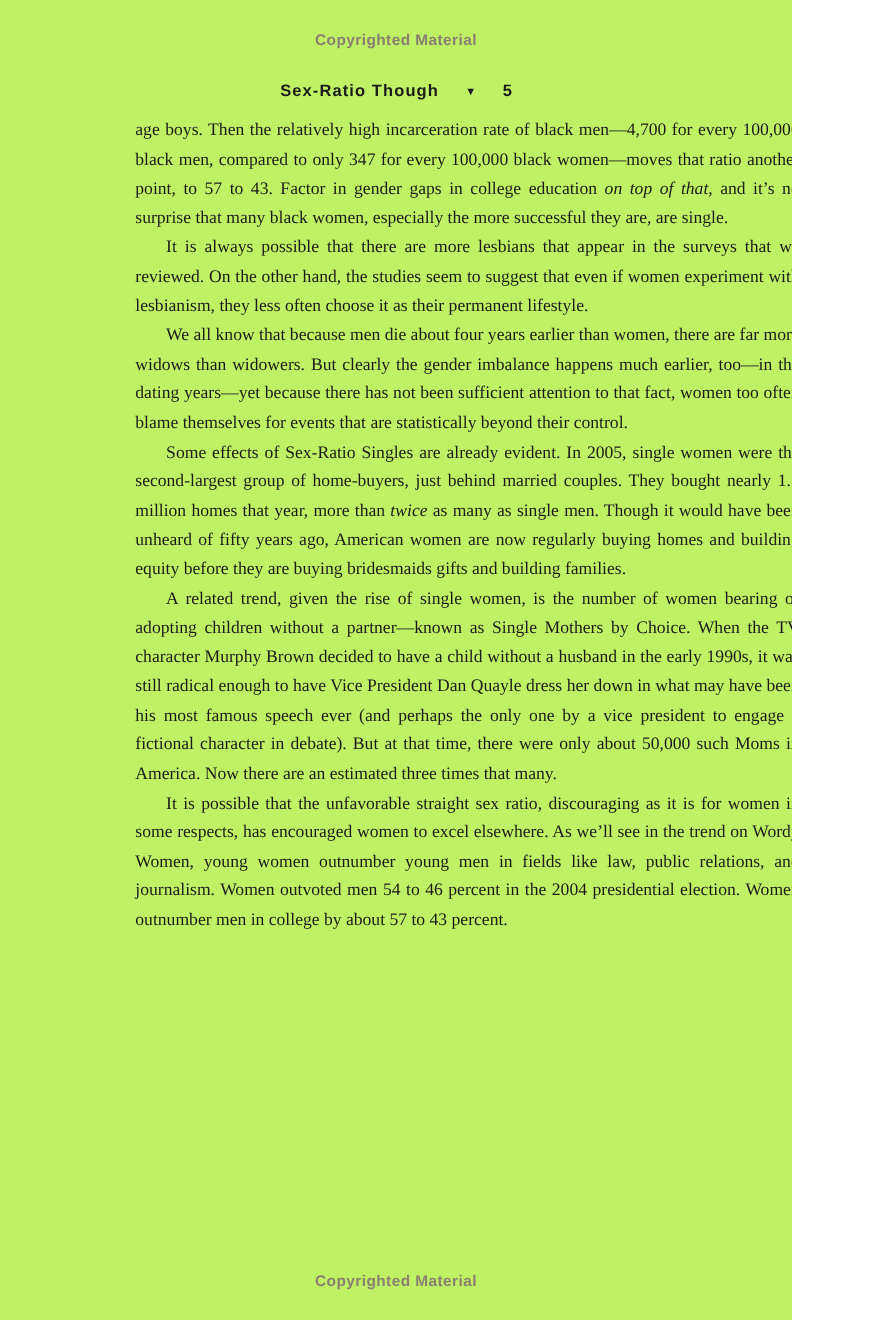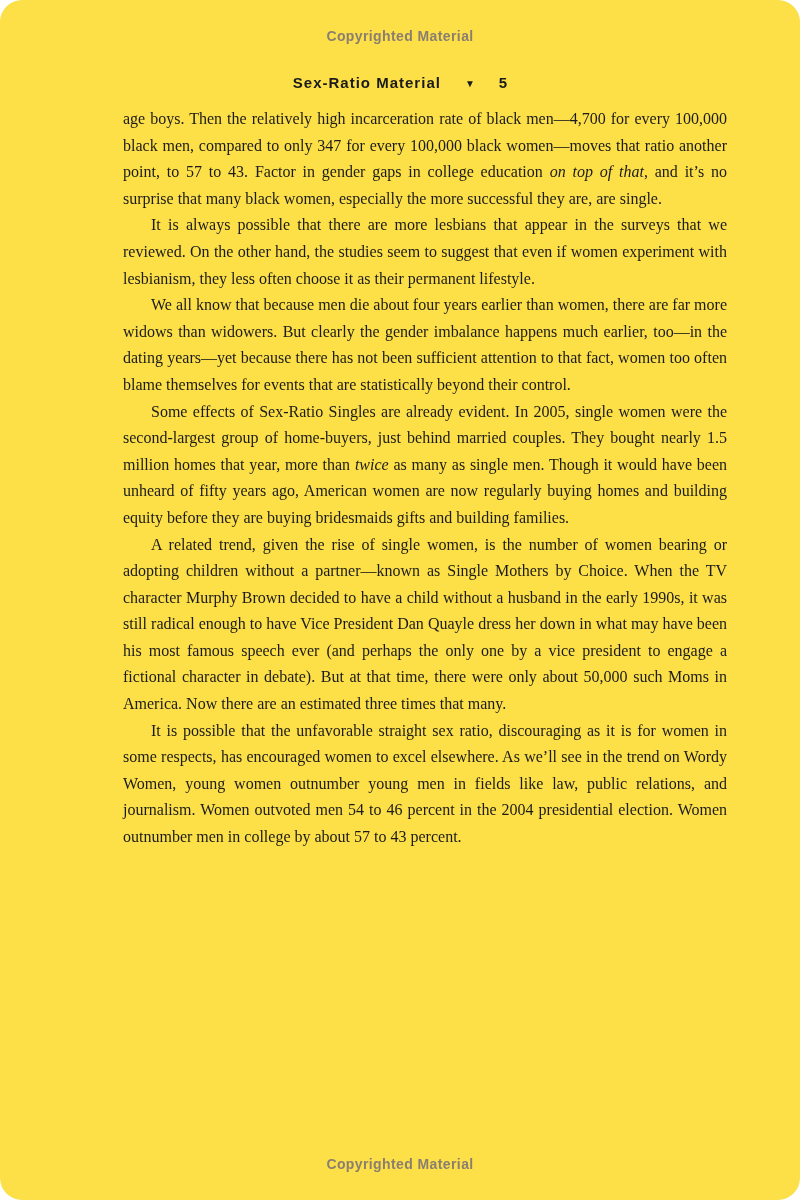--- a/index.html
+++ b/index.html
@@ -5,25 +5,24 @@
   * { box-sizing: border-box; }
   html, body { margin: 0; padding: 0; }
   body {
     width: 800px;
     height: 1200px;
     background: #ffffff;
     font-family: "Liberation Serif", serif;
   }
   .page {
     position: relative;
-    width: 800px;
+    width: 720px;
     height: 1200px;
-    background: #fde047;
+    background: #bef264;
     overflow: hidden;
-    border-radius: 22px;
   }
   .copyright {
     position: absolute;
     left: 0;
     width: 100%;
     text-align: center;
     font-family: "Liberation Sans", sans-serif;
     font-size: 14px;
     font-weight: 600;
     letter-spacing: 0.4px;
@@ -79,21 +78,21 @@
   }
 </style>
 </head>
 <body>
 
 <div class="page">
 
   <div class="copyright top">Copyrighted Material</div>
 
   <div class="running-header">
-    <span class="header-title">Sex-Ratio Material</span>
+    <span class="header-title">Sex-Ratio Though</span>
     <span class="header-triangle">▼</span>
     <span class="header-page">5</span>
   </div>
 
   <div class="body-text">
       <p class=""><span>age boys. Then the relatively high incarceration rate of black men—4,700 for every 100,000 black men, compared to only 347 for every 100,000 black women—moves that ratio another point, to 57 to 43. Factor in gender gaps in college education </span><em>on top of that</em><span>, and it’s no surprise that many black women, especially the more successful they are, are single.</span></p>
       <p class="indent"><span>It is always possible that there are more lesbians that appear in the surveys that we reviewed. On the other hand, the studies seem to suggest that even if women experiment with lesbianism, they less often choose it as their permanent lifestyle.</span></p>
       <p class="indent"><span>We all know that because men die about four years earlier than women, there are far more widows than widowers. But clearly the gender imbalance happens much earlier, too—in the dating years—yet because there has not been sufficient attention to that fact, women too often blame themselves for events that are statistically beyond their control.</span></p>
       <p class="indent"><span>Some effects of Sex-Ratio Singles are already evident. In 2005, single women were the second-largest group of home-buyers, just behind married couples. They bought nearly 1.5 million homes that year, more than </span><em>twice</em><span> as many as single men. Though it would have been unheard of fifty years ago, American women are now regularly buying homes and building equity before they are buying bridesmaids gifts and building families.</span></p>
       <p class="indent"><span>A related trend, given the rise of single women, is the number of women bearing or adopting children without a partner—known as Single Mothers by Choice. When the TV character Murphy Brown decided to have a child without a husband in the early 1990s, it was still radical enough to have Vice President Dan Quayle dress her down in what may have been his most famous speech ever (and perhaps the only one by a vice president to engage a fictional character in debate). But at that time, there were only about 50,000 such Moms in America. Now there are an estimated three times that many.</span></p>

